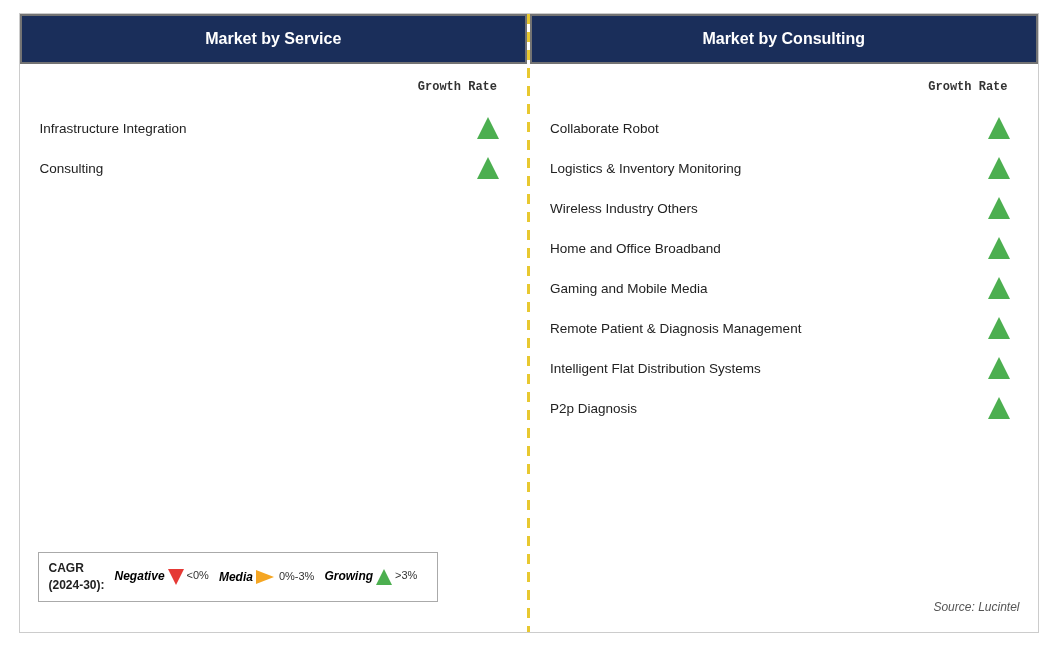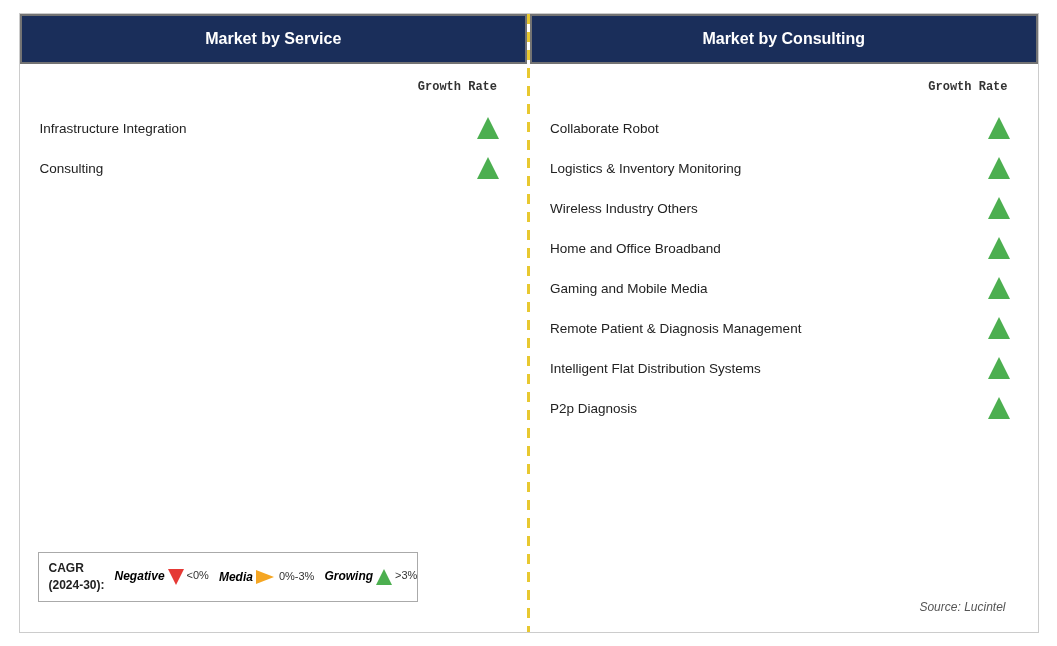--- a/index.html
+++ b/index.html
@@ -81,21 +81,21 @@
         transparent 10px,
         transparent 18px
       );
       margin: 0 0;
     }
     .legend-box {
       position: absolute;
       bottom: 30px;
       left: 18px;
       border: 1.5px solid #aaa;
-      padding: 7px 0 7px 10px;
+      padding: 7px 20px 7px 10px;
       display: flex;
       align-items: center;
       gap: 10px;
       font-size: 12px;
       background: #fff;
     }
     .legend-cagr {
       font-size: 12px;
       font-weight: bold;
       color: #222;
@@ -135,21 +135,21 @@
       width: 0;
       height: 0;
       border-left: 8px solid transparent;
       border-right: 8px solid transparent;
       border-bottom: 16px solid #4caf50;
       display: inline-block;
     }
     .source-label {
       position: absolute;
       bottom: 18px;
-      right: 32px;
+      right: 18px;
       font-size: 12px;
       color: #555;
       font-style: italic;
     }
   </style>
 </head>
 <body>
 
 <div class="outer-container">
 

